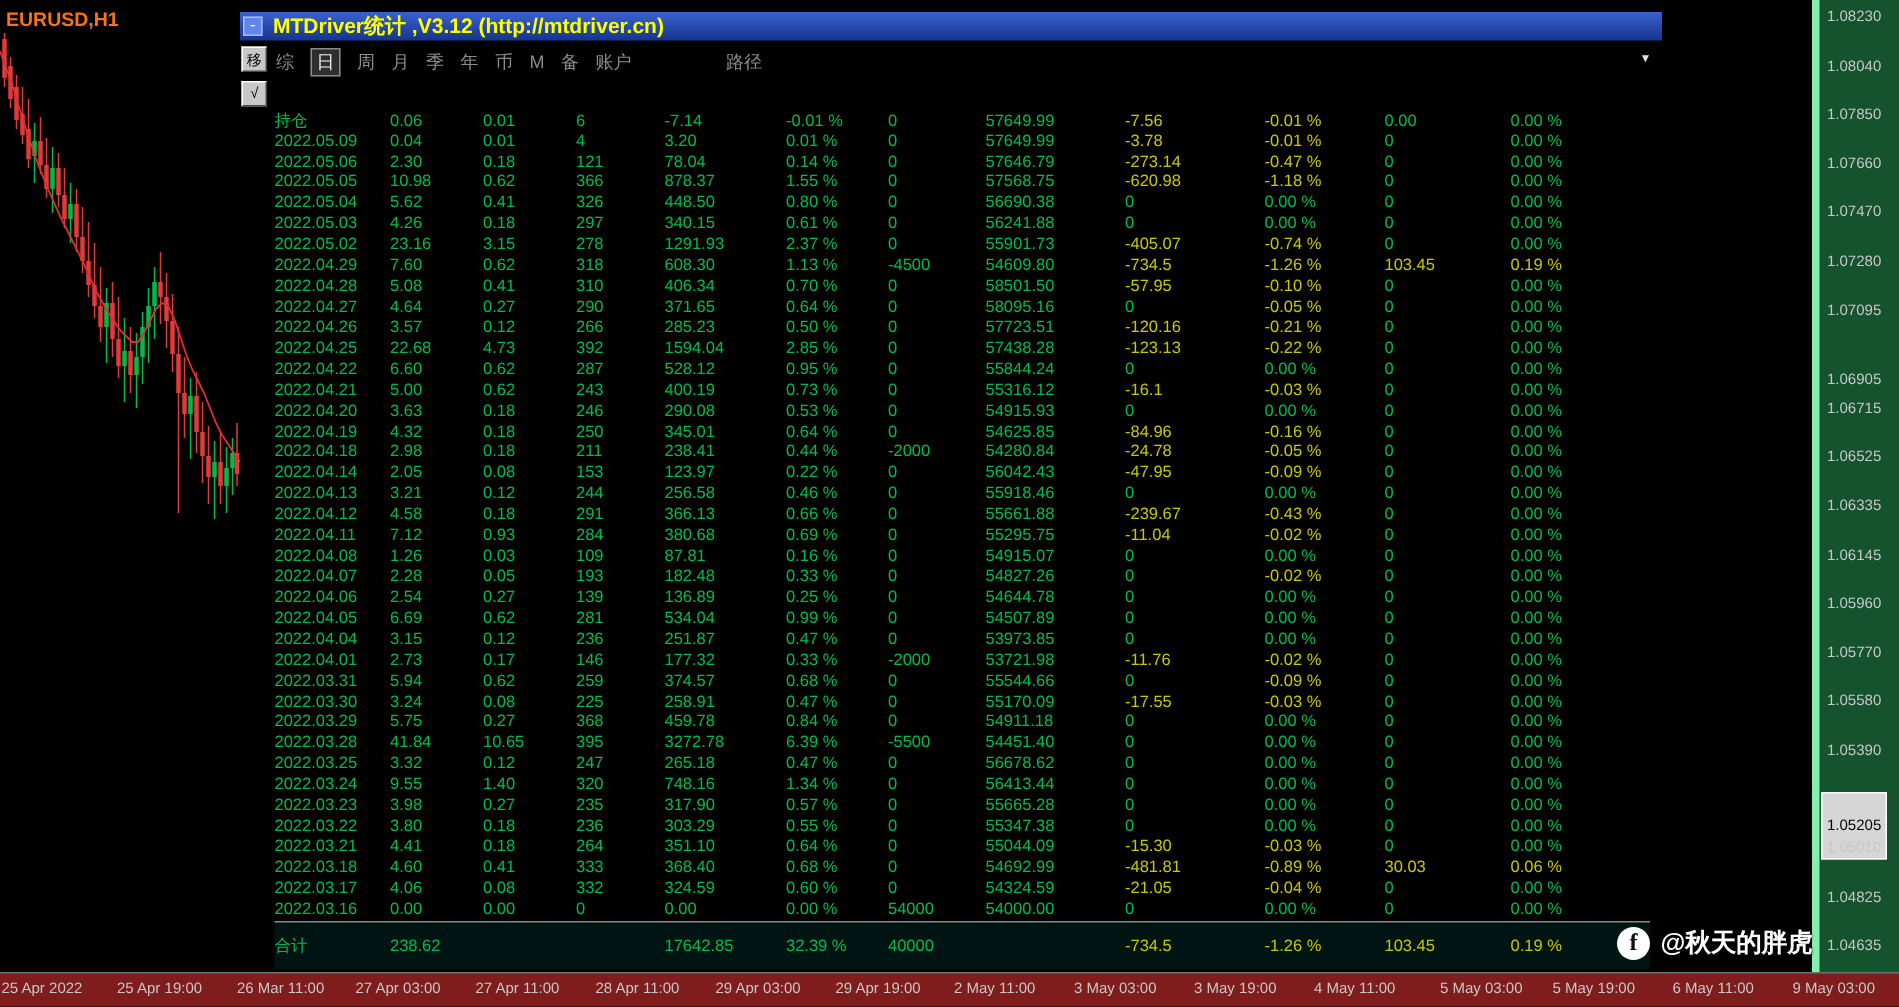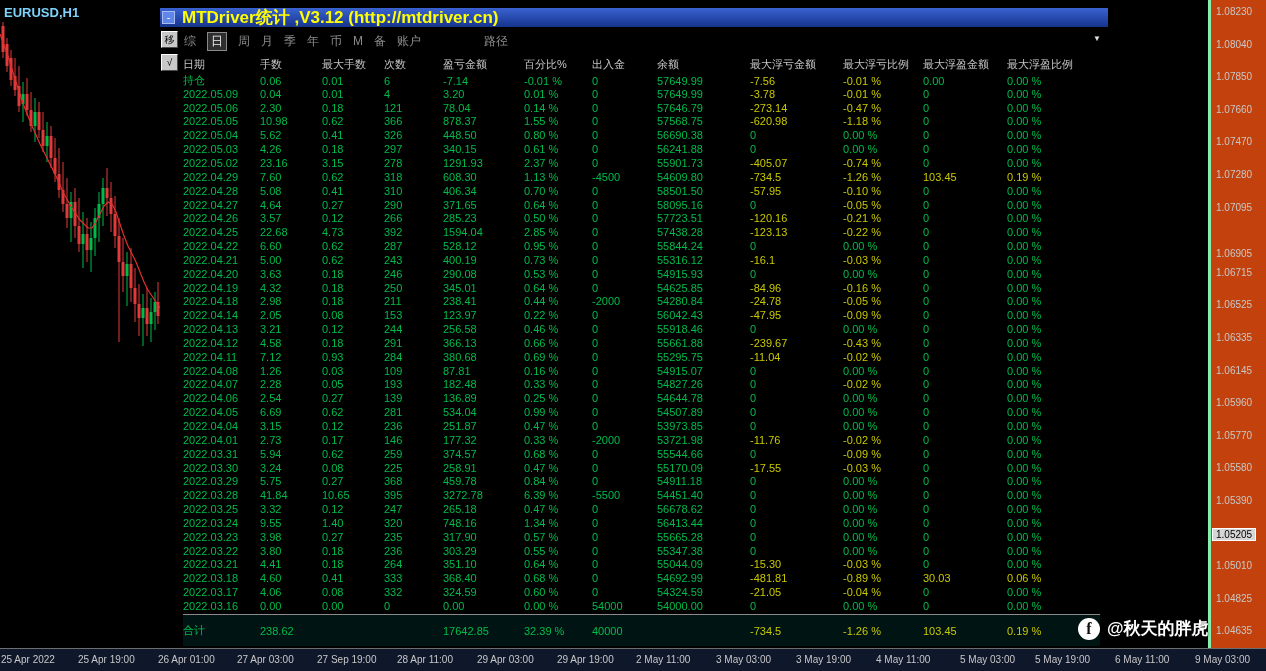--- a/index.html
+++ b/index.html
@@ -4,39 +4,39 @@
 <style>
   * { box-sizing: border-box; }
   html,body { margin:0; padding:0; }
   body {
     width:1266px; height:671px; background:#000;
     font-family:"Liberation Sans", sans-serif;
     overflow:hidden; position:relative;
   }
 
   
-  #symbol-label { position:absolute; top:5px; left:4px; color:#7dd3fc; font-size:13px; font-weight:bold; z-index:2; }
+  #symbol-label { position:absolute; top:5px; left:4px; color:#f97316; font-size:13px; font-weight:bold; z-index:2; }
   #candles-svg { position:absolute; left:0; top:0; width:160px; height:648px; z-index:1; }
 
   
-  #price-scale { position:absolute; top:0; right:0; width:58px; height:648px; border-left:3px solid #86efac; background:#c2410c; z-index:3; }
+  #price-scale { position:absolute; top:0; right:0; width:58px; height:648px; border-left:5px solid #86efac; background:#14532d; z-index:3; }
   .price-label { position:absolute; left:5px; color:#C8C8C8; font-size:10px; white-space:nowrap; }
-  .price-label.current { left:1px; background:#D6D6D6; color:#000; padding:0 3px; border:1px solid #fff; }
+  .price-label.current { left:1px; background:#D6D6D6; color:#000; padding:16px 3px; border:1px solid #fff; }
 
   
-  #time-axis { position:absolute; left:0; bottom:0; width:1266px; height:23px; border-top:1px solid #6e6e6e; background:#0f172a; z-index:4; }
+  #time-axis { position:absolute; left:0; bottom:0; width:1266px; height:23px; border-top:1px solid #6e6e6e; background:#7f1d1d; z-index:4; }
   .time-label { position:absolute; top:5px; color:#C8C8C8; font-size:10px; white-space:nowrap; }
 
   
   #panel { position:absolute; left:160px; top:8px; width:948px; height:626px; background:#000; z-index:5; }
   #panel-titlebar { position:absolute; top:0; left:0; right:0; height:19px;
       background:linear-gradient(#3a62d0,#16348e); display:flex; align-items:center; }
   #minimize-btn { width:13px; height:13px; margin-left:2px; background:#5f86e8; border:1px solid #a8bcf4;
       color:#fff; font-size:11px; line-height:10px; text-align:center; cursor:default; }
-  #panel-title { margin-left:7px; color:#FFFF00; font-size:17px; font-weight:bold; white-space:nowrap; }
+  #panel-title { margin-left:7px; color:#FFFF00; font-size:14px; font-weight:bold; white-space:nowrap; }
 
   #side-buttons { position:absolute; left:1px; top:23px; display:flex; flex-direction:column; gap:6px; }
   .side-btn { width:17px; height:17px; background:#C8C8C8; border:1px solid; border-color:#fff #4a4a4a #4a4a4a #fff;
       font-size:10px; color:#000; display:flex; align-items:center; justify-content:center; padding:0;
       font-family:"Liberation Sans", sans-serif; }
 
   #tab-row { position:absolute; top:22px; left:24px; height:22px; display:flex; align-items:center; gap:11px; }
   .tab { color:#8C8C8C; font-size:12px; white-space:nowrap; cursor:default; }
   .tab.active { color:#ECECEC; background:#2E2E2E; border:1px solid #8a8a8a; padding:0 3px; }
   .tab.gap { margin-left:52px; }
@@ -170,23 +170,23 @@
     <div class="price-label" style="top: 495px;">1.05390</div>
     <div class="price-label current" style="top: 527.6px;">1.05205</div>
     <div class="price-label" style="top: 560.2px; text-align: right;">1.05010</div>
     <div class="price-label" style="top: 592.8px;">1.04825</div>
     <div class="price-label" style="top: 625.4px;">1.04635</div>
   </div>
 
 <div id="time-axis">
     <div class="time-label" style="left: 1px;">25 Apr 2022</div>
     <div class="time-label" style="left: 78px;">25 Apr 19:00</div>
-    <div class="time-label" style="left: 158px;">26 Apr 01:00</div>
+    <div class="time-label" style="left: 158px;">26 Mar 11:00</div>
     <div class="time-label" style="left: 237px;">27 Apr 03:00</div>
-    <div class="time-label" style="left: 317px;">27 Sep 19:00</div>
+    <div class="time-label" style="left: 317px;">27 Apr 11:00</div>
     <div class="time-label" style="left: 397px;">28 Apr 11:00</div>
     <div class="time-label" style="left: 477px;">29 Apr 03:00</div>
     <div class="time-label" style="left: 557px;">29 Apr 19:00</div>
     <div class="time-label" style="left: 636px;">2 May 11:00</div>
     <div class="time-label" style="left: 716px;">3 May 03:00</div>
     <div class="time-label" style="left: 796px;">3 May 19:00</div>
     <div class="time-label" style="left: 876px;">4 May 11:00</div>
     <div class="time-label" style="left: 960px;">5 May 03:00</div>
     <div class="time-label" style="left: 1035px;">5 May 19:00</div>
     <div class="time-label" style="left: 1115px;">6 May 11:00</div>
@@ -209,36 +209,20 @@
       <span class="tab">月</span>
       <span class="tab">季</span>
       <span class="tab">年</span>
       <span class="tab">币</span>
       <span class="tab">M</span>
       <span class="tab">备</span>
       <span class="tab">账户</span>
       <span class="tab gap">路径</span>
     </div>
   <span id="tabs-overflow">▼</span>
-  <div id="table-header">
-      <div class="trow">
-        <span class="cell">日期</span>
-        <span class="cell">手数</span>
-        <span class="cell">最大手数</span>
-        <span class="cell">次数</span>
-        <span class="cell">盈亏金额</span>
-        <span class="cell">百分比%</span>
-        <span class="cell">出入金</span>
-        <span class="cell">余额</span>
-        <span class="cell">最大浮亏金额</span>
-        <span class="cell">最大浮亏比例</span>
-        <span class="cell">最大浮盈金额</span>
-        <span class="cell">最大浮盈比例</span>
-      </div>
-    </div>
   <div id="table-body">
       <div class="trow">
         <span class="cell">持仓</span>
         <span class="cell">0.06</span>
         <span class="cell">0.01</span>
         <span class="cell">6</span>
         <span class="cell">-7.14</span>
         <span class="cell">-0.01 %</span>
         <span class="cell">0</span>
         <span class="cell">57649.99</span>

